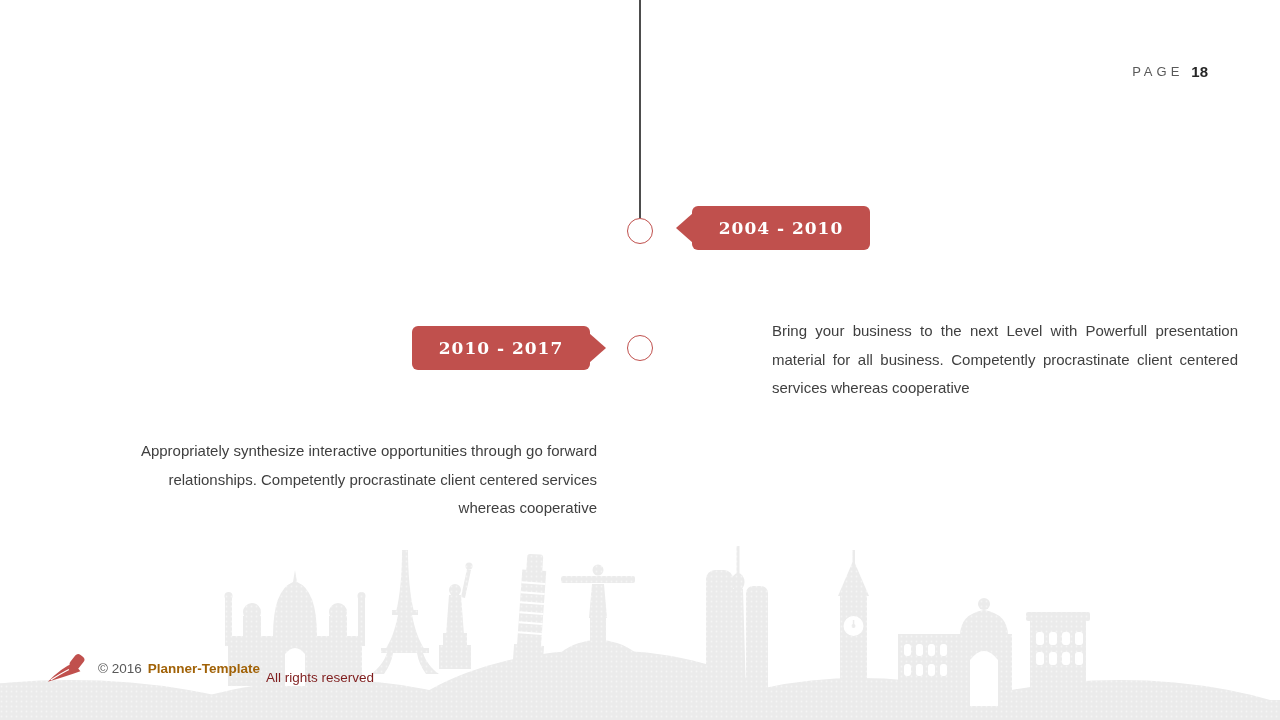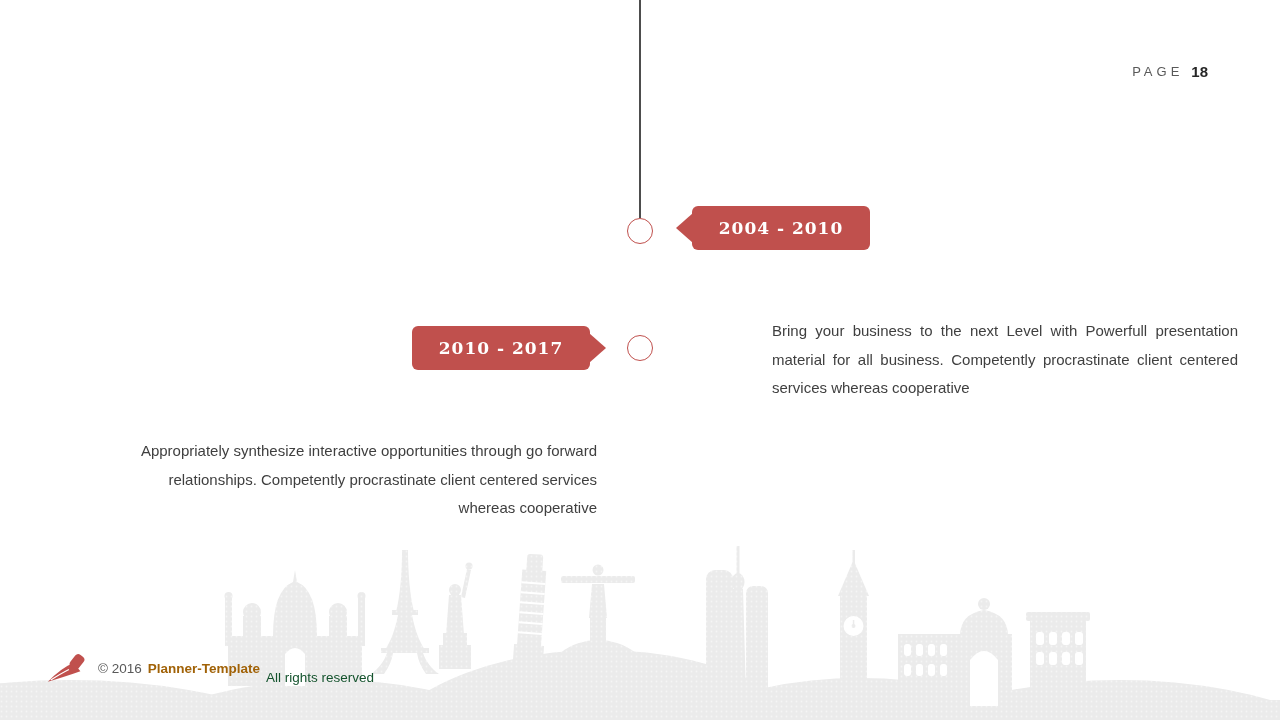--- a/index.html
+++ b/index.html
@@ -43,21 +43,21 @@
 
   
   .skyline { position:absolute; left:0; top:540px; width:1280px; height:180px; display:block; }
 
   
   .footer { position:absolute; left:46px; top:650px; height:36px; display:flex; align-items:center;
             gap:6px; font-size:13.5px; z-index:2;justify-content:flex-end; }
   .footer-logo { width:42px; height:33px; margin-right:4px; }
   .copyright { color:#595959; }
   .brand { color:#a16207; font-weight:bold; }
-  .rights { color:#14532d;margin-top:18px; }
+  .rights { color:#7f1d1d;margin-top:18px; }
 </style>
 </head>
 <body>
 
 <div class="slide">
 
   <div class="page-indicator">
     <span class="page-label">PAGE</span>
     <span class="page-number">18</span>
   </div>

